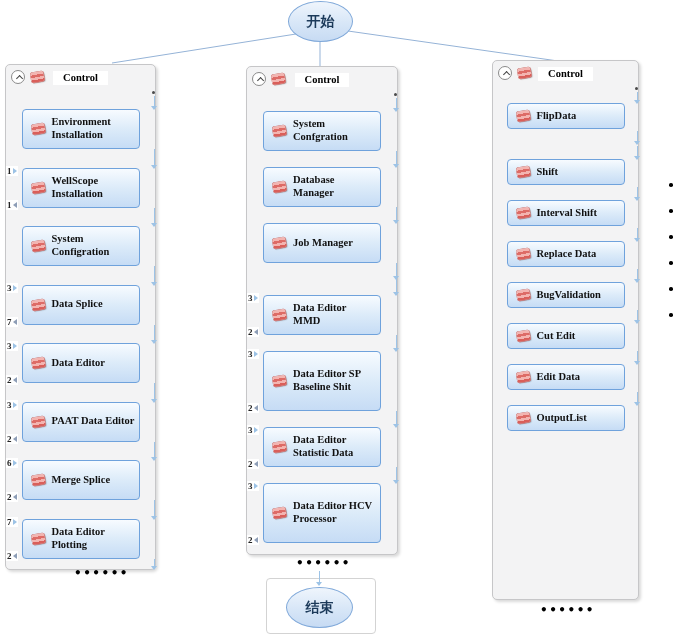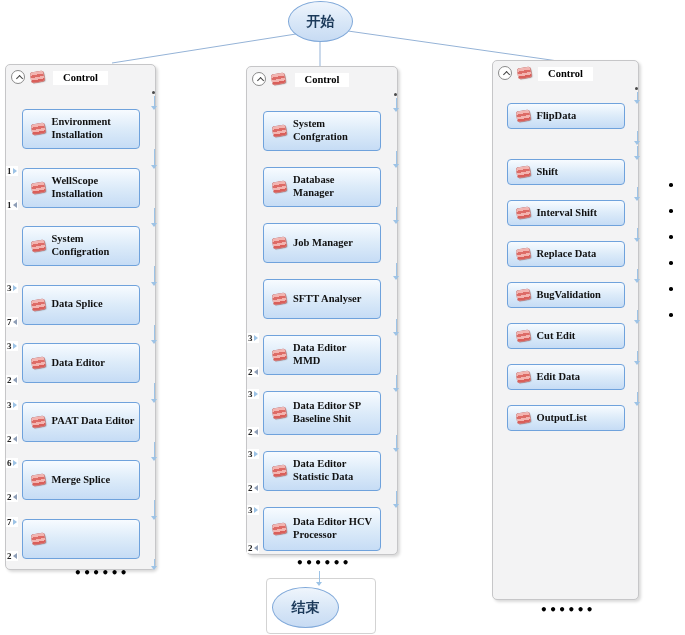--- a/index.html
+++ b/index.html
@@ -3,21 +3,21 @@
 <meta charset="utf-8">
 <style>
   *{margin:0;padding:0;box-sizing:border-box}
   html,body{width:685px;height:635px}
   body{position:relative;background:#fff;font-family:"Liberation Serif",serif;overflow:hidden}
   .lines{position:absolute;left:0;top:0;z-index:0}
   .ellipse{position:absolute;border:1.5px solid #7fa8d9;border-radius:50%;
     background:linear-gradient(180deg,#eff5fc 0%,#d7e6f7 55%,#c7dbf3 100%);
     display:flex;align-items:center;justify-content:center;font-weight:bold;font-size:14px;color:#1c3a5a;z-index:3}
   #start{left:288px;top:1px;width:65px;height:41px}
-  #end{left:272px;top:587px;width:67px;height:41px}
+  #end{left:286px;top:587px;width:67px;height:41px}
   #end-box{position:absolute;left:266px;top:578px;width:110px;height:56px;background:#fff;
     border:1px solid #d3d3d3;border-radius:4px;z-index:1}
   .panel{position:absolute;background:#f3f3f4;border:1px solid #c6c6c8;border-radius:5px;
     box-shadow:2px 2px 3px rgba(0,0,0,.15);z-index:1;display:flex;flex-direction:column;align-items:flex-end;padding-top:5px}
   #panel1{left:5px;top:64px;width:151px;height:506px}
   #panel2{left:246px;top:66px;width:152px;height:489px}
   #panel3{left:492px;top:60px;width:147px;height:540px}
   .panel-header{width:100%;position:relative;height:15px;display:flex;justify-content:center;align-items:center;flex:none}
   .collapse-btn{position:absolute;left:5px;top:0;width:14px;height:14px;border:1px solid #8a8a8a;border-radius:50%;
     background:#fff;display:flex;align-items:center;justify-content:center;cursor:pointer}
@@ -31,21 +31,21 @@
   .seq-dot{width:3px;height:3px;border-radius:50%;background:#4a4a4a;margin-top:6px;flex:none}
   .arrow{width:0;border-left:1.3px solid #9dc3e6;position:relative;flex:none}
   .arrow:after{content:"";position:absolute;bottom:-1px;left:-4.2px;width:0;height:0;
     border:3.5px solid transparent;border-bottom:none;border-top:4.5px solid #9dc3e6}
   .a11{height:11px;margin-top:2px}.a13{height:13px;margin-top:2px}
   .a16{height:16px}.a18{height:18.5px}.a10{height:10px}
   .step{position:relative;width:100%;display:flex;justify-content:center;flex:none}
   .node{width:118px;border:1.4px solid #6fa2dc;border-radius:4px;cursor:pointer;
     background:linear-gradient(180deg,#f7fbff 0%,#dcebf9 50%,#c6dcf5 100%);
     display:flex;align-items:center;gap:7px;padding:0 4px 0 9px;font-weight:bold;font-size:10.5px;color:#101010;line-height:1.2}
-  .h40{height:40px}.h43{height:26px}.h44{height:44px}
+  .h40{height:40px}.h43{height:26px}.h44{height:60px}
   .mk{position:absolute;left:0;background:#fff;display:flex;align-items:center;font-size:9px;font-weight:bold;
     color:#222;padding:0 1px;z-index:2;height:10px;line-height:10px}
   .mk-t{top:-2px}.mk-b{bottom:-2px}
   .tri{display:inline-block;width:0;height:0;margin-left:1.5px}
   .tri-r{border:3px solid transparent;border-right:none;border-left:4.5px solid #9cc2e5}
   .tri-l{border:3px solid transparent;border-left:none;border-right:4.5px solid #8d9db6}
   .dots{position:absolute;font-weight:bold;font-size:12px;letter-spacing:1.5px;color:#000;z-index:2;
     font-family:"DejaVu Sans",sans-serif}
   #dots1{left:74px;top:566px}
   #dots2{left:296px;top:556px}
@@ -174,20 +174,21 @@
   </div>
   <div class="arrow a18"></div>
 
   <div class="step">
     <span class="mk mk-t">
         <b>7</b>
         <i class="tri tri-r"></i>
       </span>
     <div class="node h40">
       <span class="stamp"></span>
+      <span>Data Editor Plotting</span>
     </div>
     <span class="mk mk-b">
         <b>2</b>
         <i class="tri tri-l"></i>
       </span>
   </div>
   <div class="arrow a10"></div>
 </div>
 
 <div class="panel" id="panel2">
@@ -218,26 +219,20 @@
   <div class="arrow a16"></div>
 
   <div class="step">
     <div class="node h40">
       <span class="stamp"></span>
       <span>Job Manager</span>
     </div>
   </div>
   <div class="arrow a16"></div>
 
-  <div class="step">
-    <div class="node h40">
-      <span class="stamp"></span>
-      <span>SFTT Analyser</span>
-    </div>
-  </div>
   <div class="arrow a16"></div>
 
   <div class="step">
     <span class="mk mk-t">
         <b>3</b>
         <i class="tri tri-r"></i>
       </span>
     <div class="node h40">
       <span class="stamp"></span>
       <span>Data Editor MMD</span>

